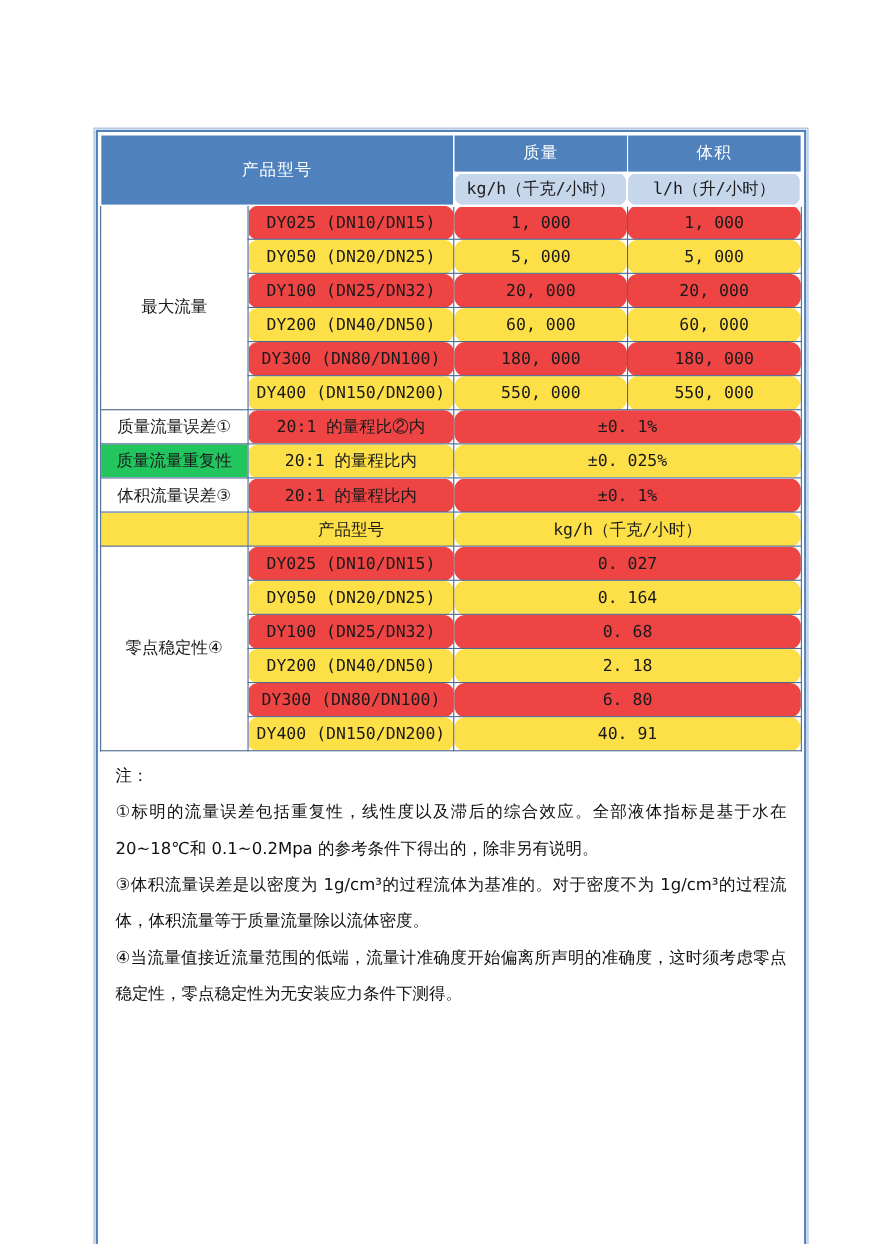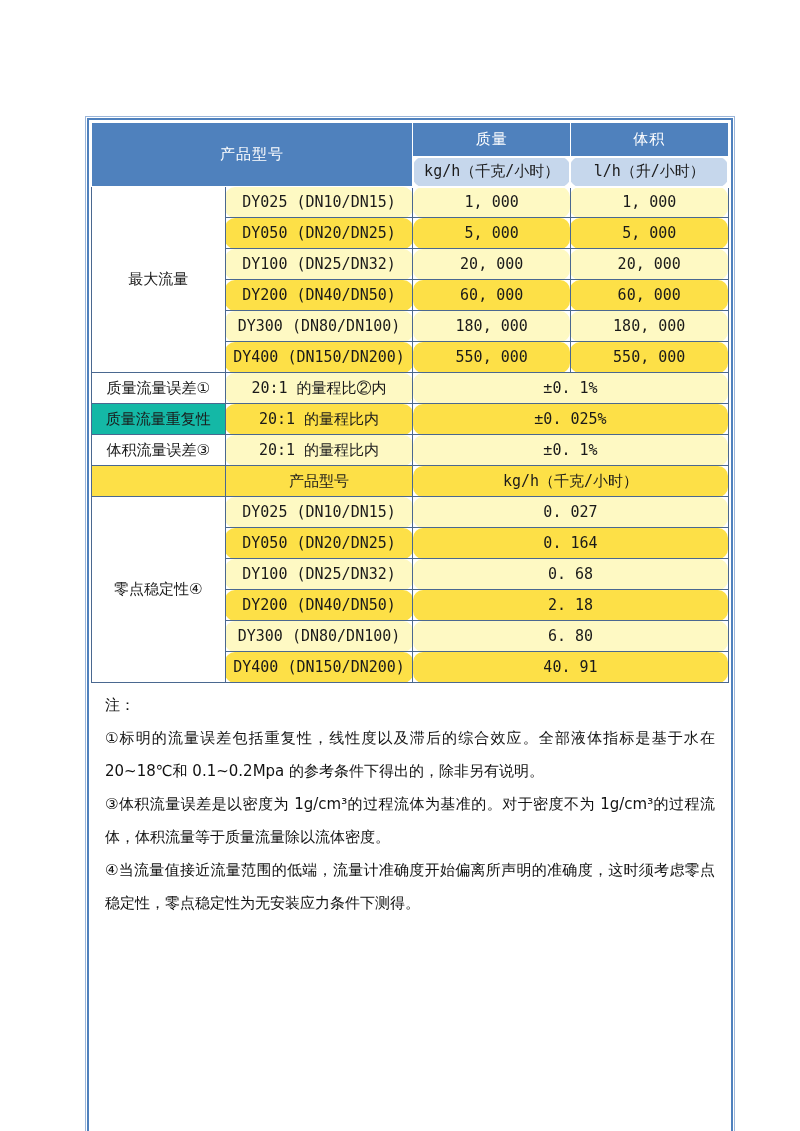--- a/index.html
+++ b/index.html
@@ -29,23 +29,23 @@
   tr.brow  { height:31px; }
   .hdr {
     background:#4f81bd; color:#ffffff; border:1px solid #ffffff !important;
     font-size:16px; letter-spacing:1px;
   }
   .subhdr {
     background:#c6d7ec; color:#1a1a1a; border:2px solid #ffffff !important;
     font-size:15px;
   }
   .band { background:#fde047; }
-  .white { background:#fef9c3;margin-left:17px; }
+  .white { background:#ef4444;margin-left:17px; }
   .rowlabel { font-weight:bold; font-size:16px; background:#ffffff; }
-  .rowlabel.banded { background:#14b8a6;font-family:Liberation Serif, serif; }
+  .rowlabel.banded { background:#22c55e;font-family:Liberation Serif, serif; }
   .notes {
     padding:6px 14px 0 14px; font-size:15px; line-height:33px; color:#111111;
   }
   .notes p { margin:0; text-align:justify; }
 </style>
 </head>
 <body>
 
 <div class="frame">
 

